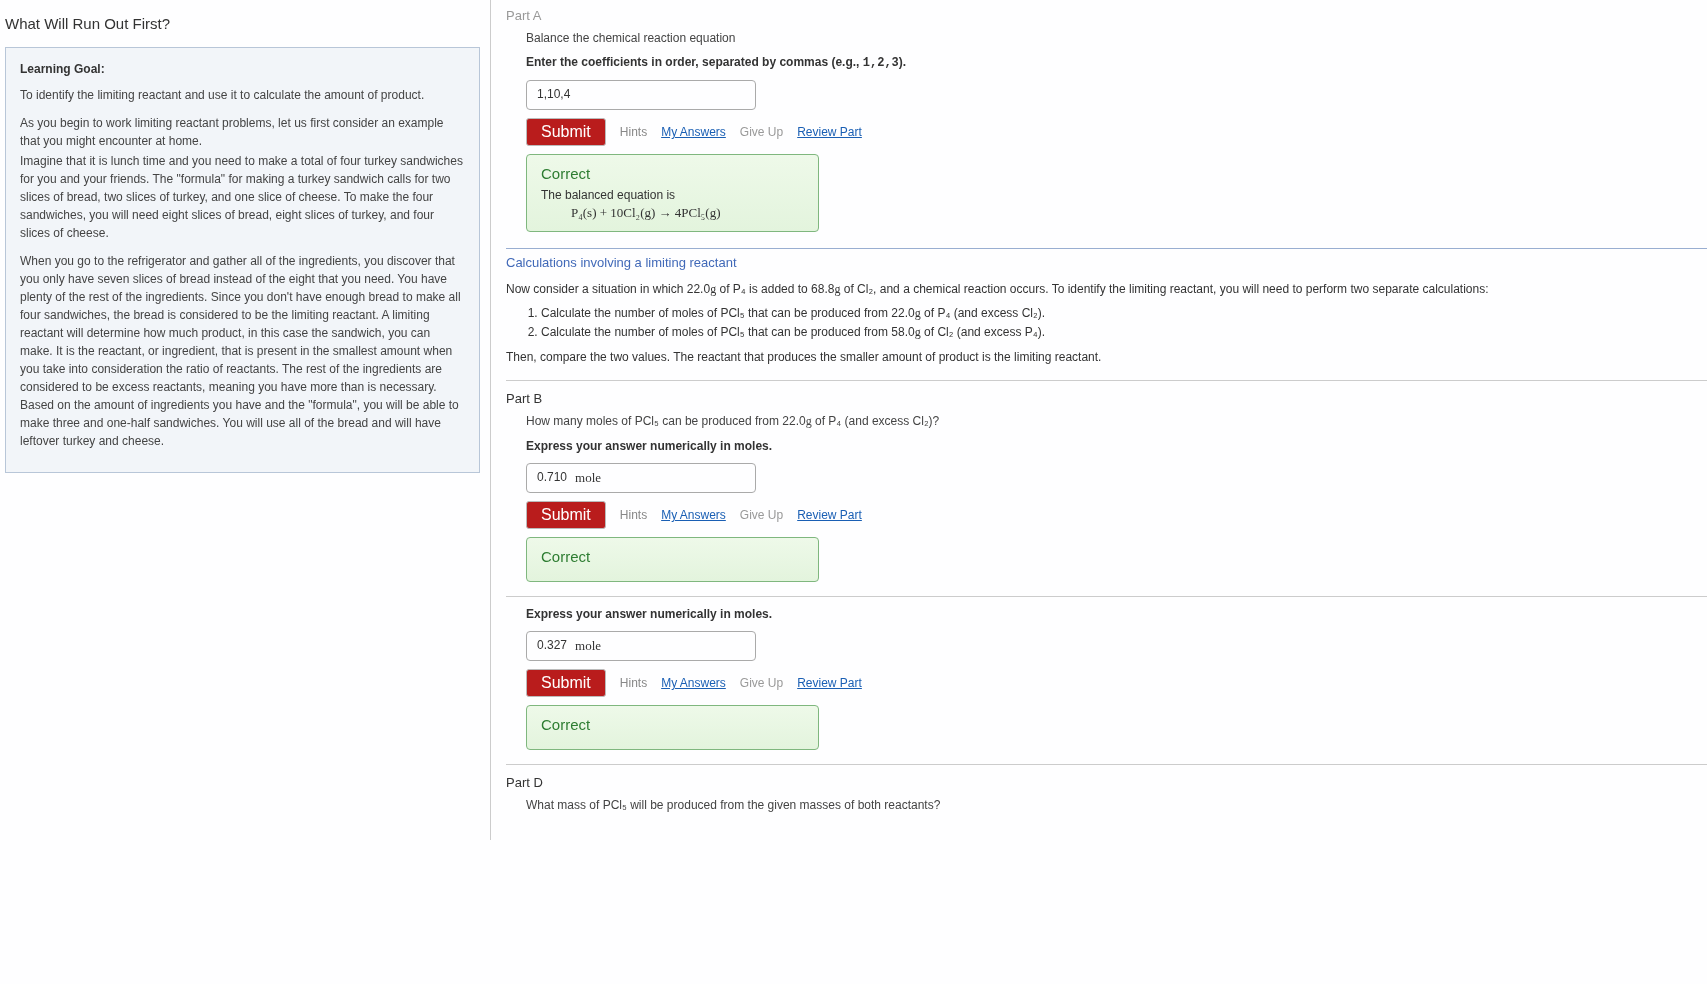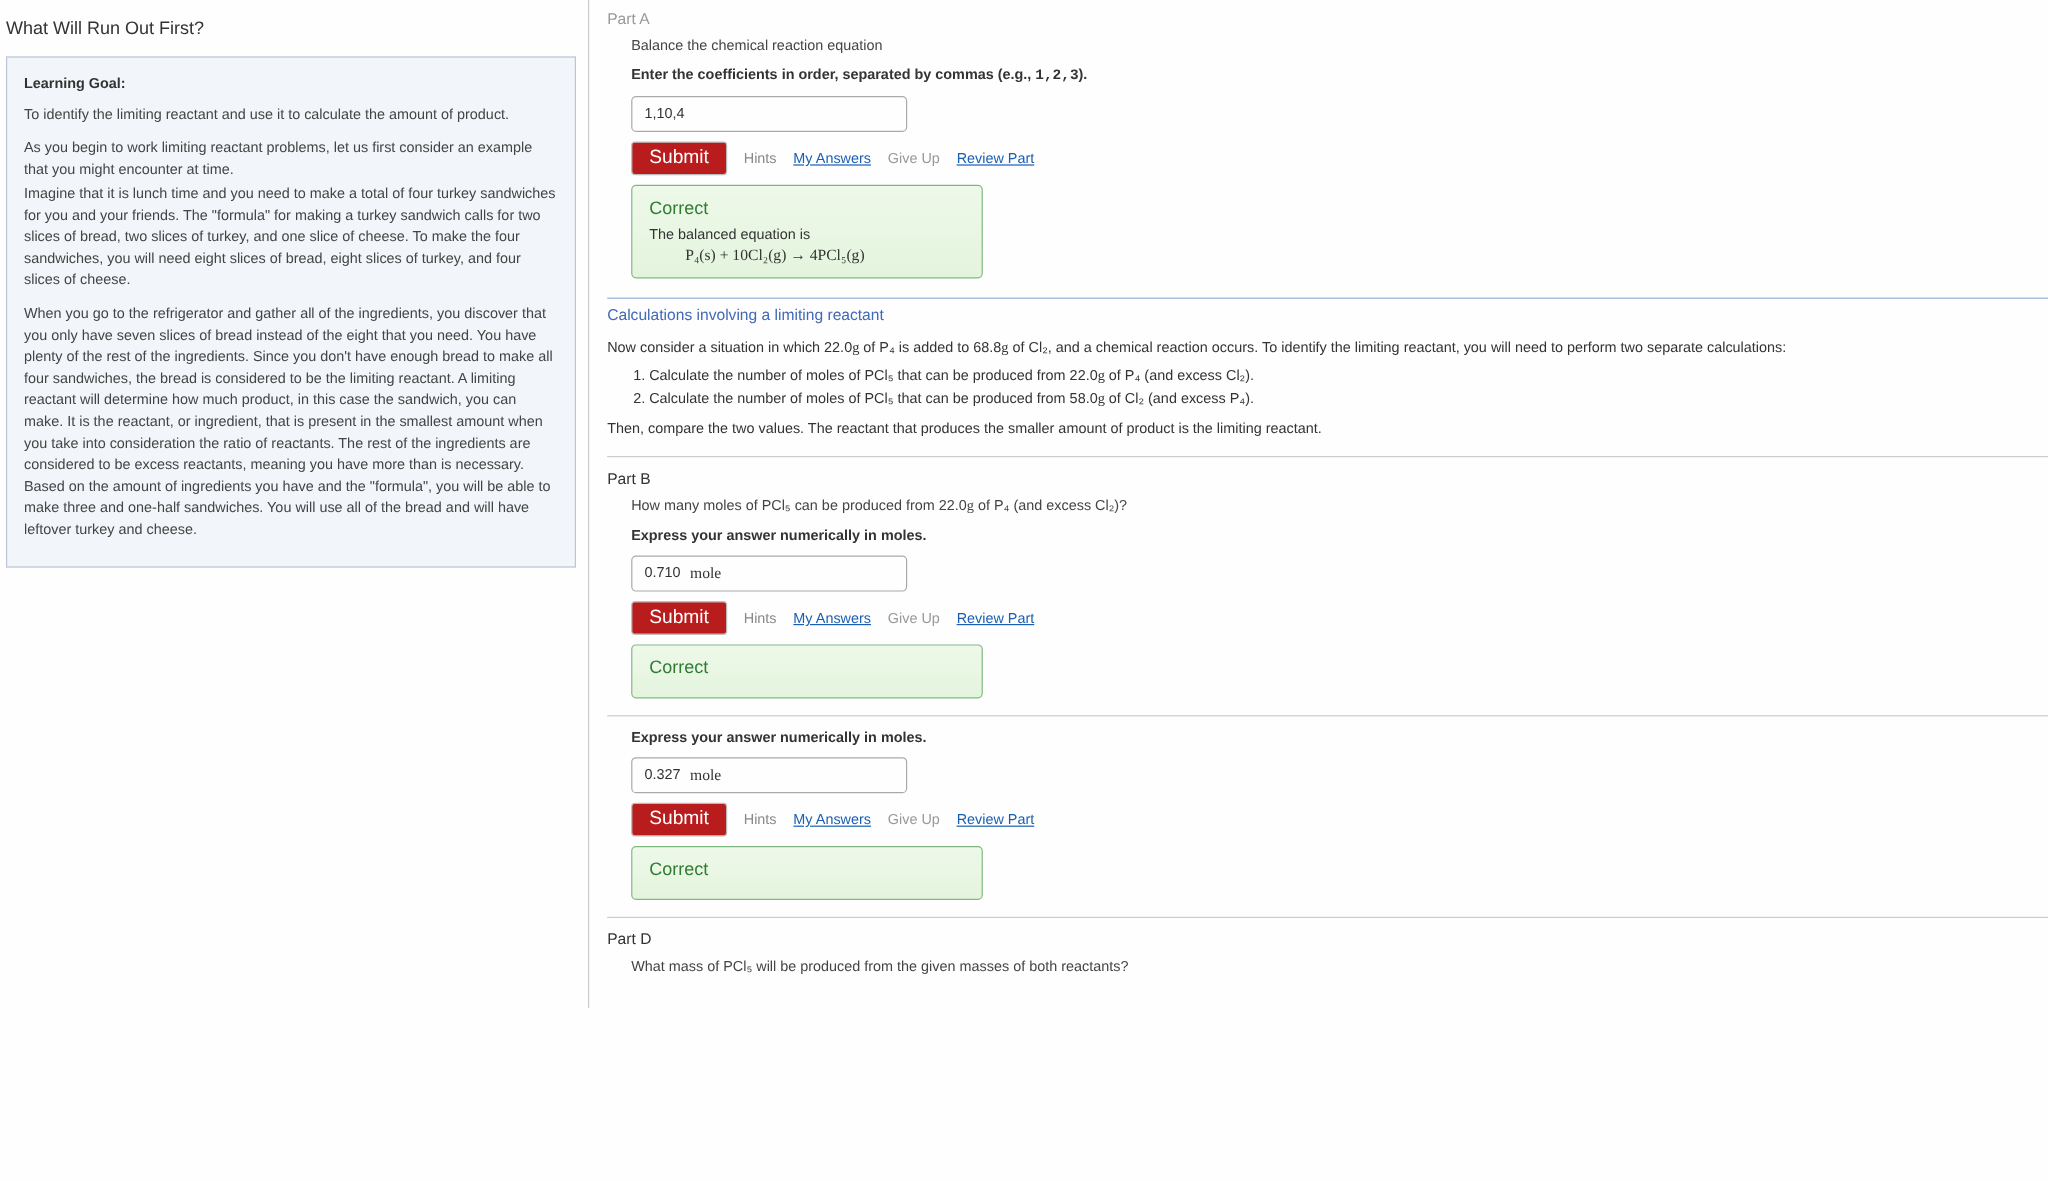--- a/index.html
+++ b/index.html
@@ -135,21 +135,21 @@
 </style>
 </head>
 <body>
 
 <div class="container">
   <div class="left-panel">
     <div class="page-title">What Will Run Out First?</div>
     <div class="learning-box">
       <span class="lg-title">Learning Goal:</span>
       <p>To identify the limiting reactant and use it to calculate the amount of product.</p>
-      <p>As you begin to work limiting reactant problems, let us first consider an example that you might encounter at time.</p>
+      <p>As you begin to work limiting reactant problems, let us first consider an example that you might encounter at home.</p>
       <p style="margin-top:-8px;">Imagine that it is lunch time and you need to make a total of four turkey sandwiches for you and your friends. The "formula" for making a turkey sandwich calls for two slices of bread, two slices of turkey, and one slice of cheese. To make the four sandwiches, you will need eight slices of bread, eight slices of turkey, and four slices of cheese.</p>
       <p>When you go to the refrigerator and gather all of the ingredients, you discover that you only have seven slices of bread instead of the eight that you need. You have plenty of the rest of the ingredients. Since you don't have enough bread to make all four sandwiches, the bread is considered to be the limiting reactant. A limiting reactant will determine how much product, in this case the sandwich, you can make. It is the reactant, or ingredient, that is present in the smallest amount when you take into consideration the ratio of reactants. The rest of the ingredients are considered to be excess reactants, meaning you have more than is necessary. Based on the amount of ingredients you have and the "formula", you will be able to make three and one-half sandwiches. You will use all of the bread and will have leftover turkey and cheese.</p>
     </div>
   </div>
 
   <div class="right-panel">
 
     <div class="part-header" style="margin-top:-8px; color:#999;">Part A</div>
     <div class="indent">
       <div class="instruction">Balance the chemical reaction equation</div>

